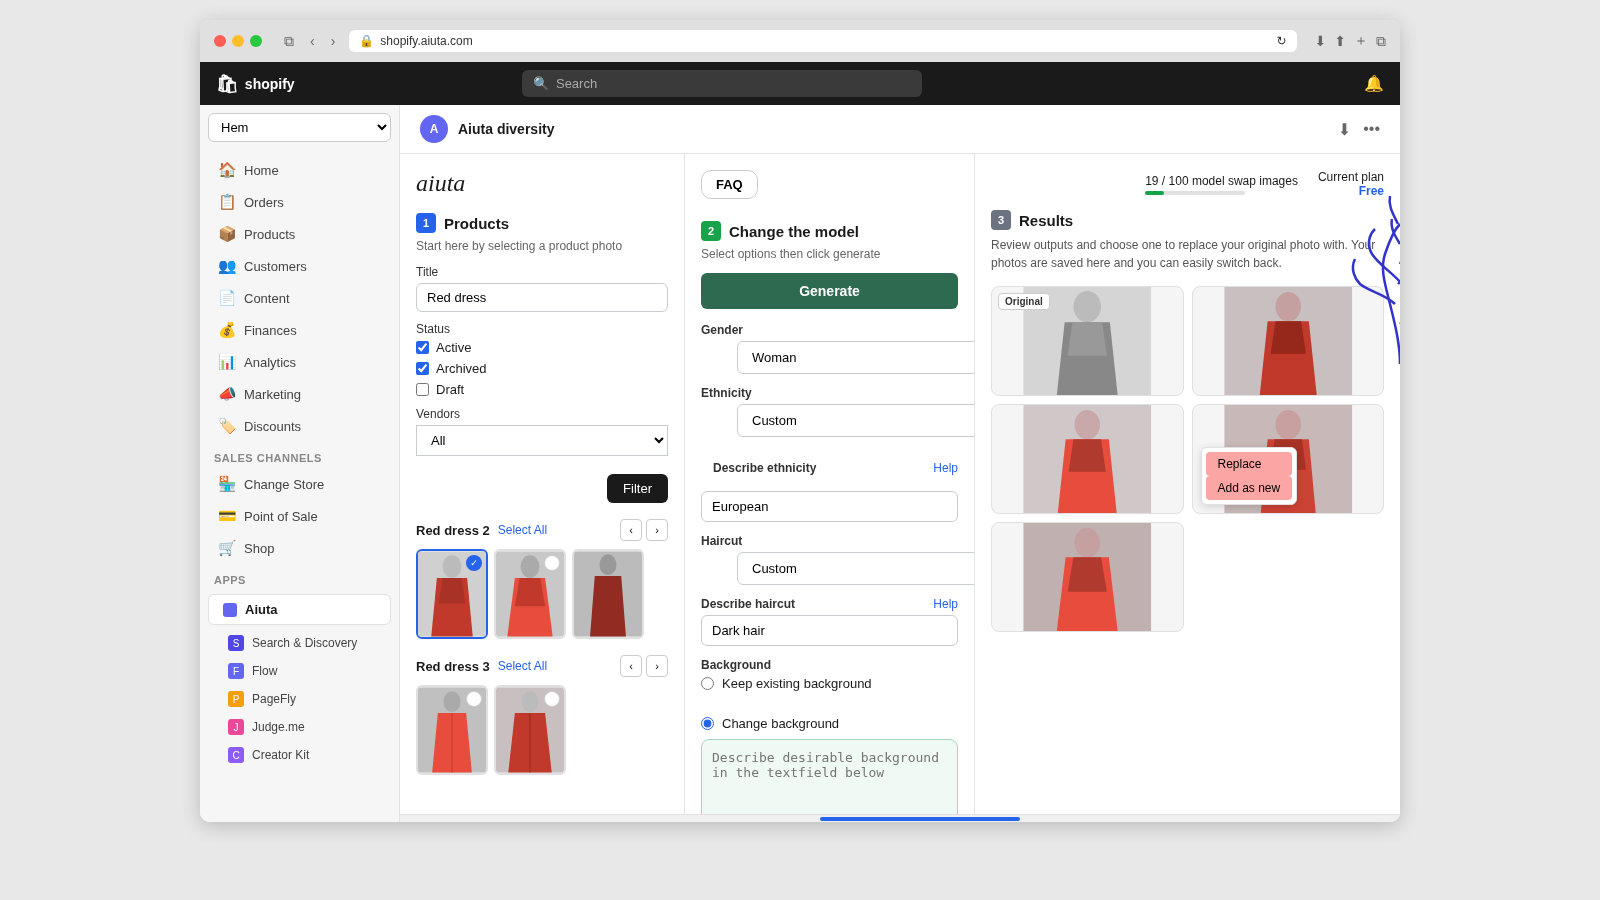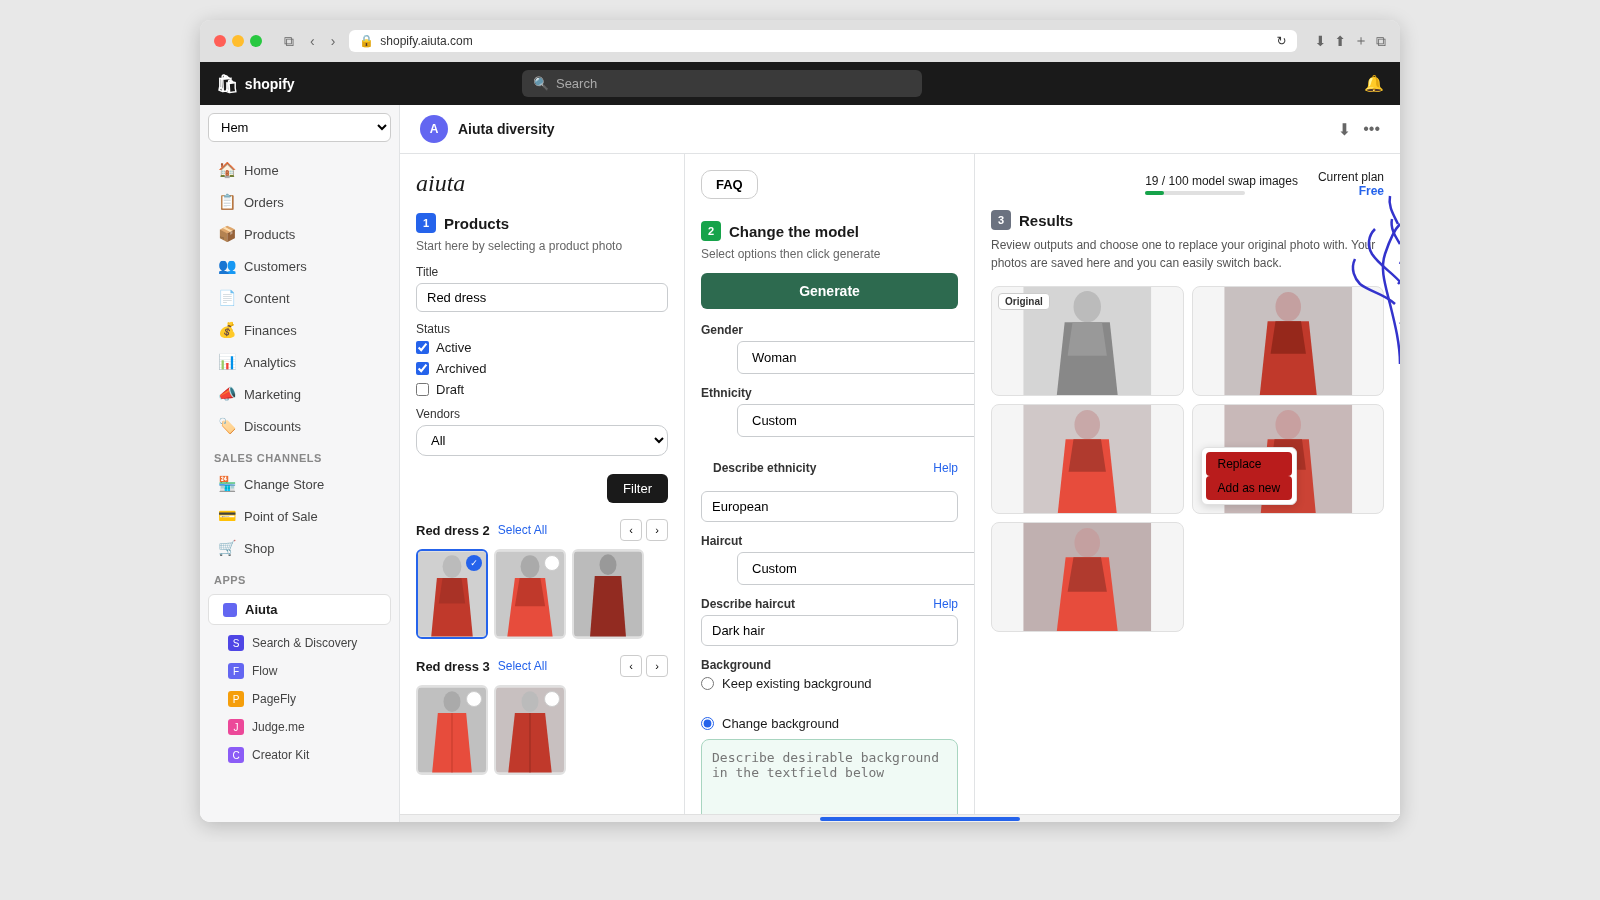--- a/index.html
+++ b/index.html
@@ -182,21 +182,21 @@
       padding: 6px 10px;
       border: 1px solid #c9cccf;
       border-radius: 6px;
       font-size: 13px;
       background: white;
     }
     .form-select {
       width: 100%;
       padding: 6px 10px;
       border: 1px solid #c9cccf;
-      border-radius: 10px;
+      border-radius: 0;
       font-size: 13px;
       background: white;
       cursor: pointer;
     }
     .checkbox-group { display: flex; flex-direction: column; gap: 6px; }
     .checkbox-item { display: flex; align-items: center; gap: 7px; font-size: 13px; }
     .checkbox-item input { accent-color: #2563eb; }
     .filter-btn {
       background: #1a1a1a;
       color: white;
@@ -322,21 +322,21 @@
       border: 1px solid #e0e0e0;
       border-radius: 6px;
       padding: 4px;
       box-shadow: 0 2px 8px rgba(0,0,0,0.15);
       z-index: 10;
     }
     .action-btn {
       display: block;
       width: 100%;
       padding: 5px 12px;
-      background: #b91c1c;
+      background: #fca5a5;
       border: none;
       border-radius: 4px;
       font-size: 12px;
       cursor: pointer;
       text-align: left;
       white-space: nowrap;
     }
     .counter-bar { width: 100px; height: 4px; background: #e0e0e0; border-radius: 2px; margin-top: 3px; }
     .counter-fill { height: 100%; background: #16a34a; border-radius: 2px; width: 19%; }
 

